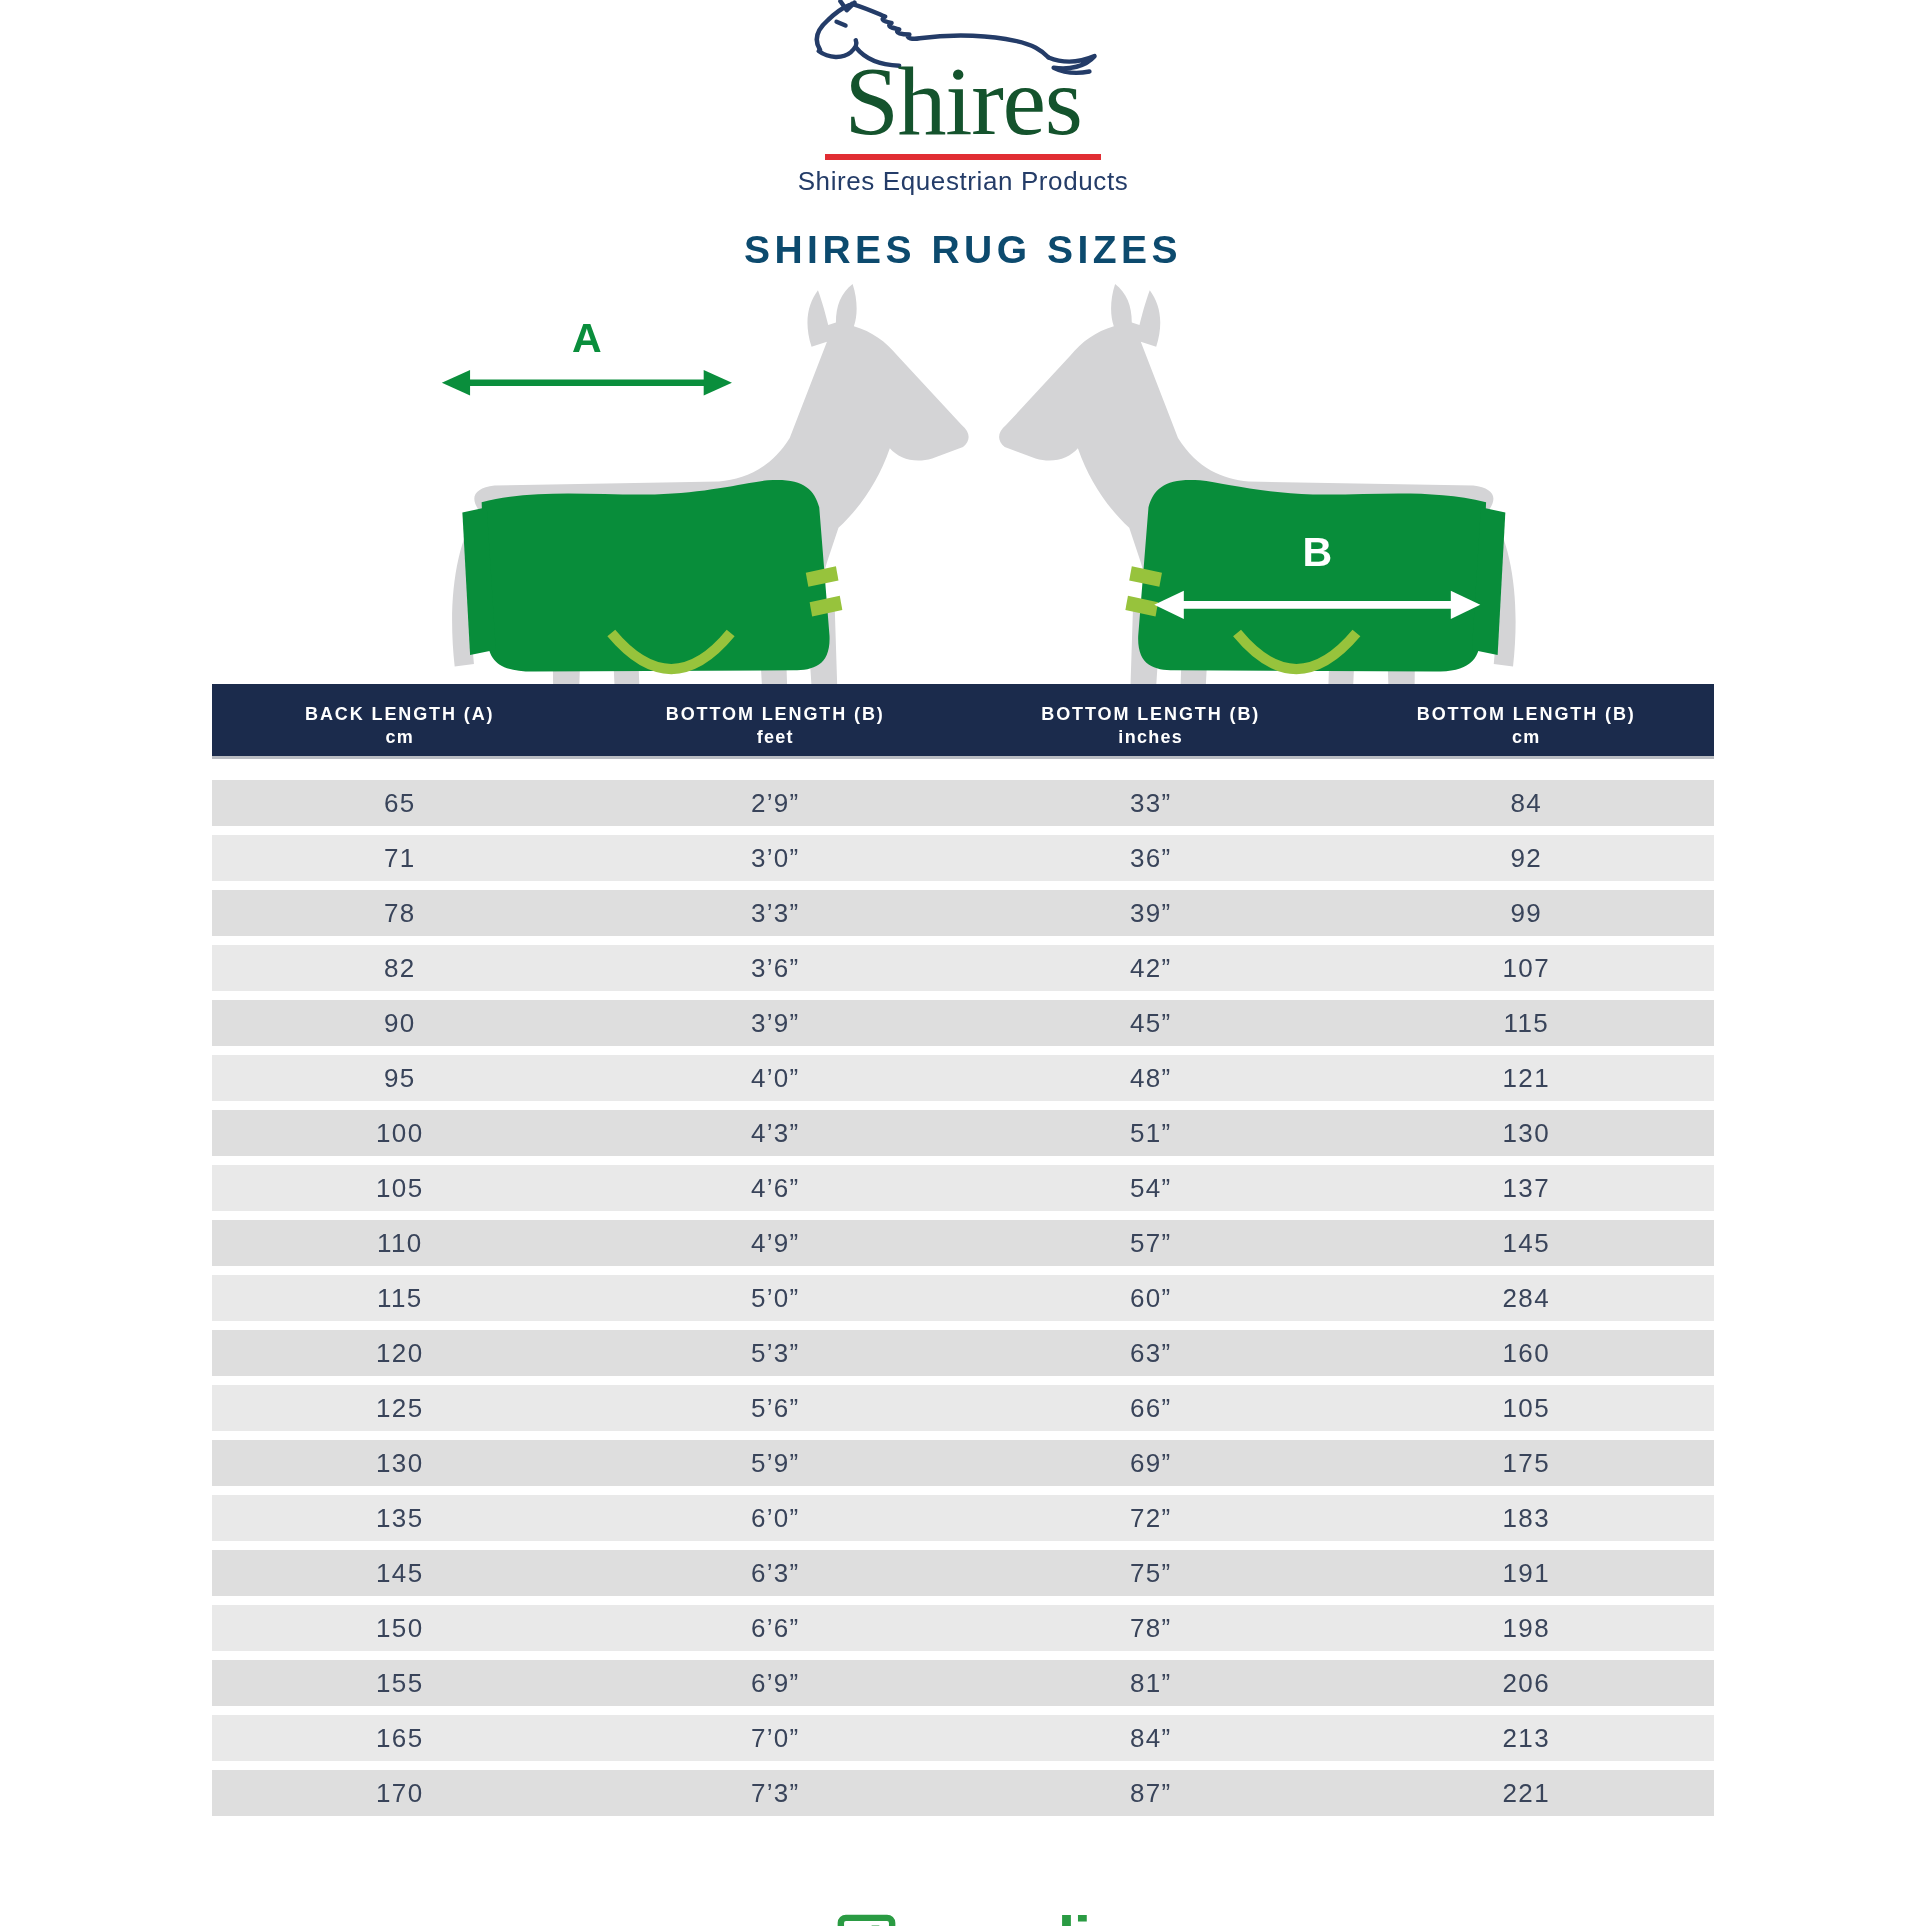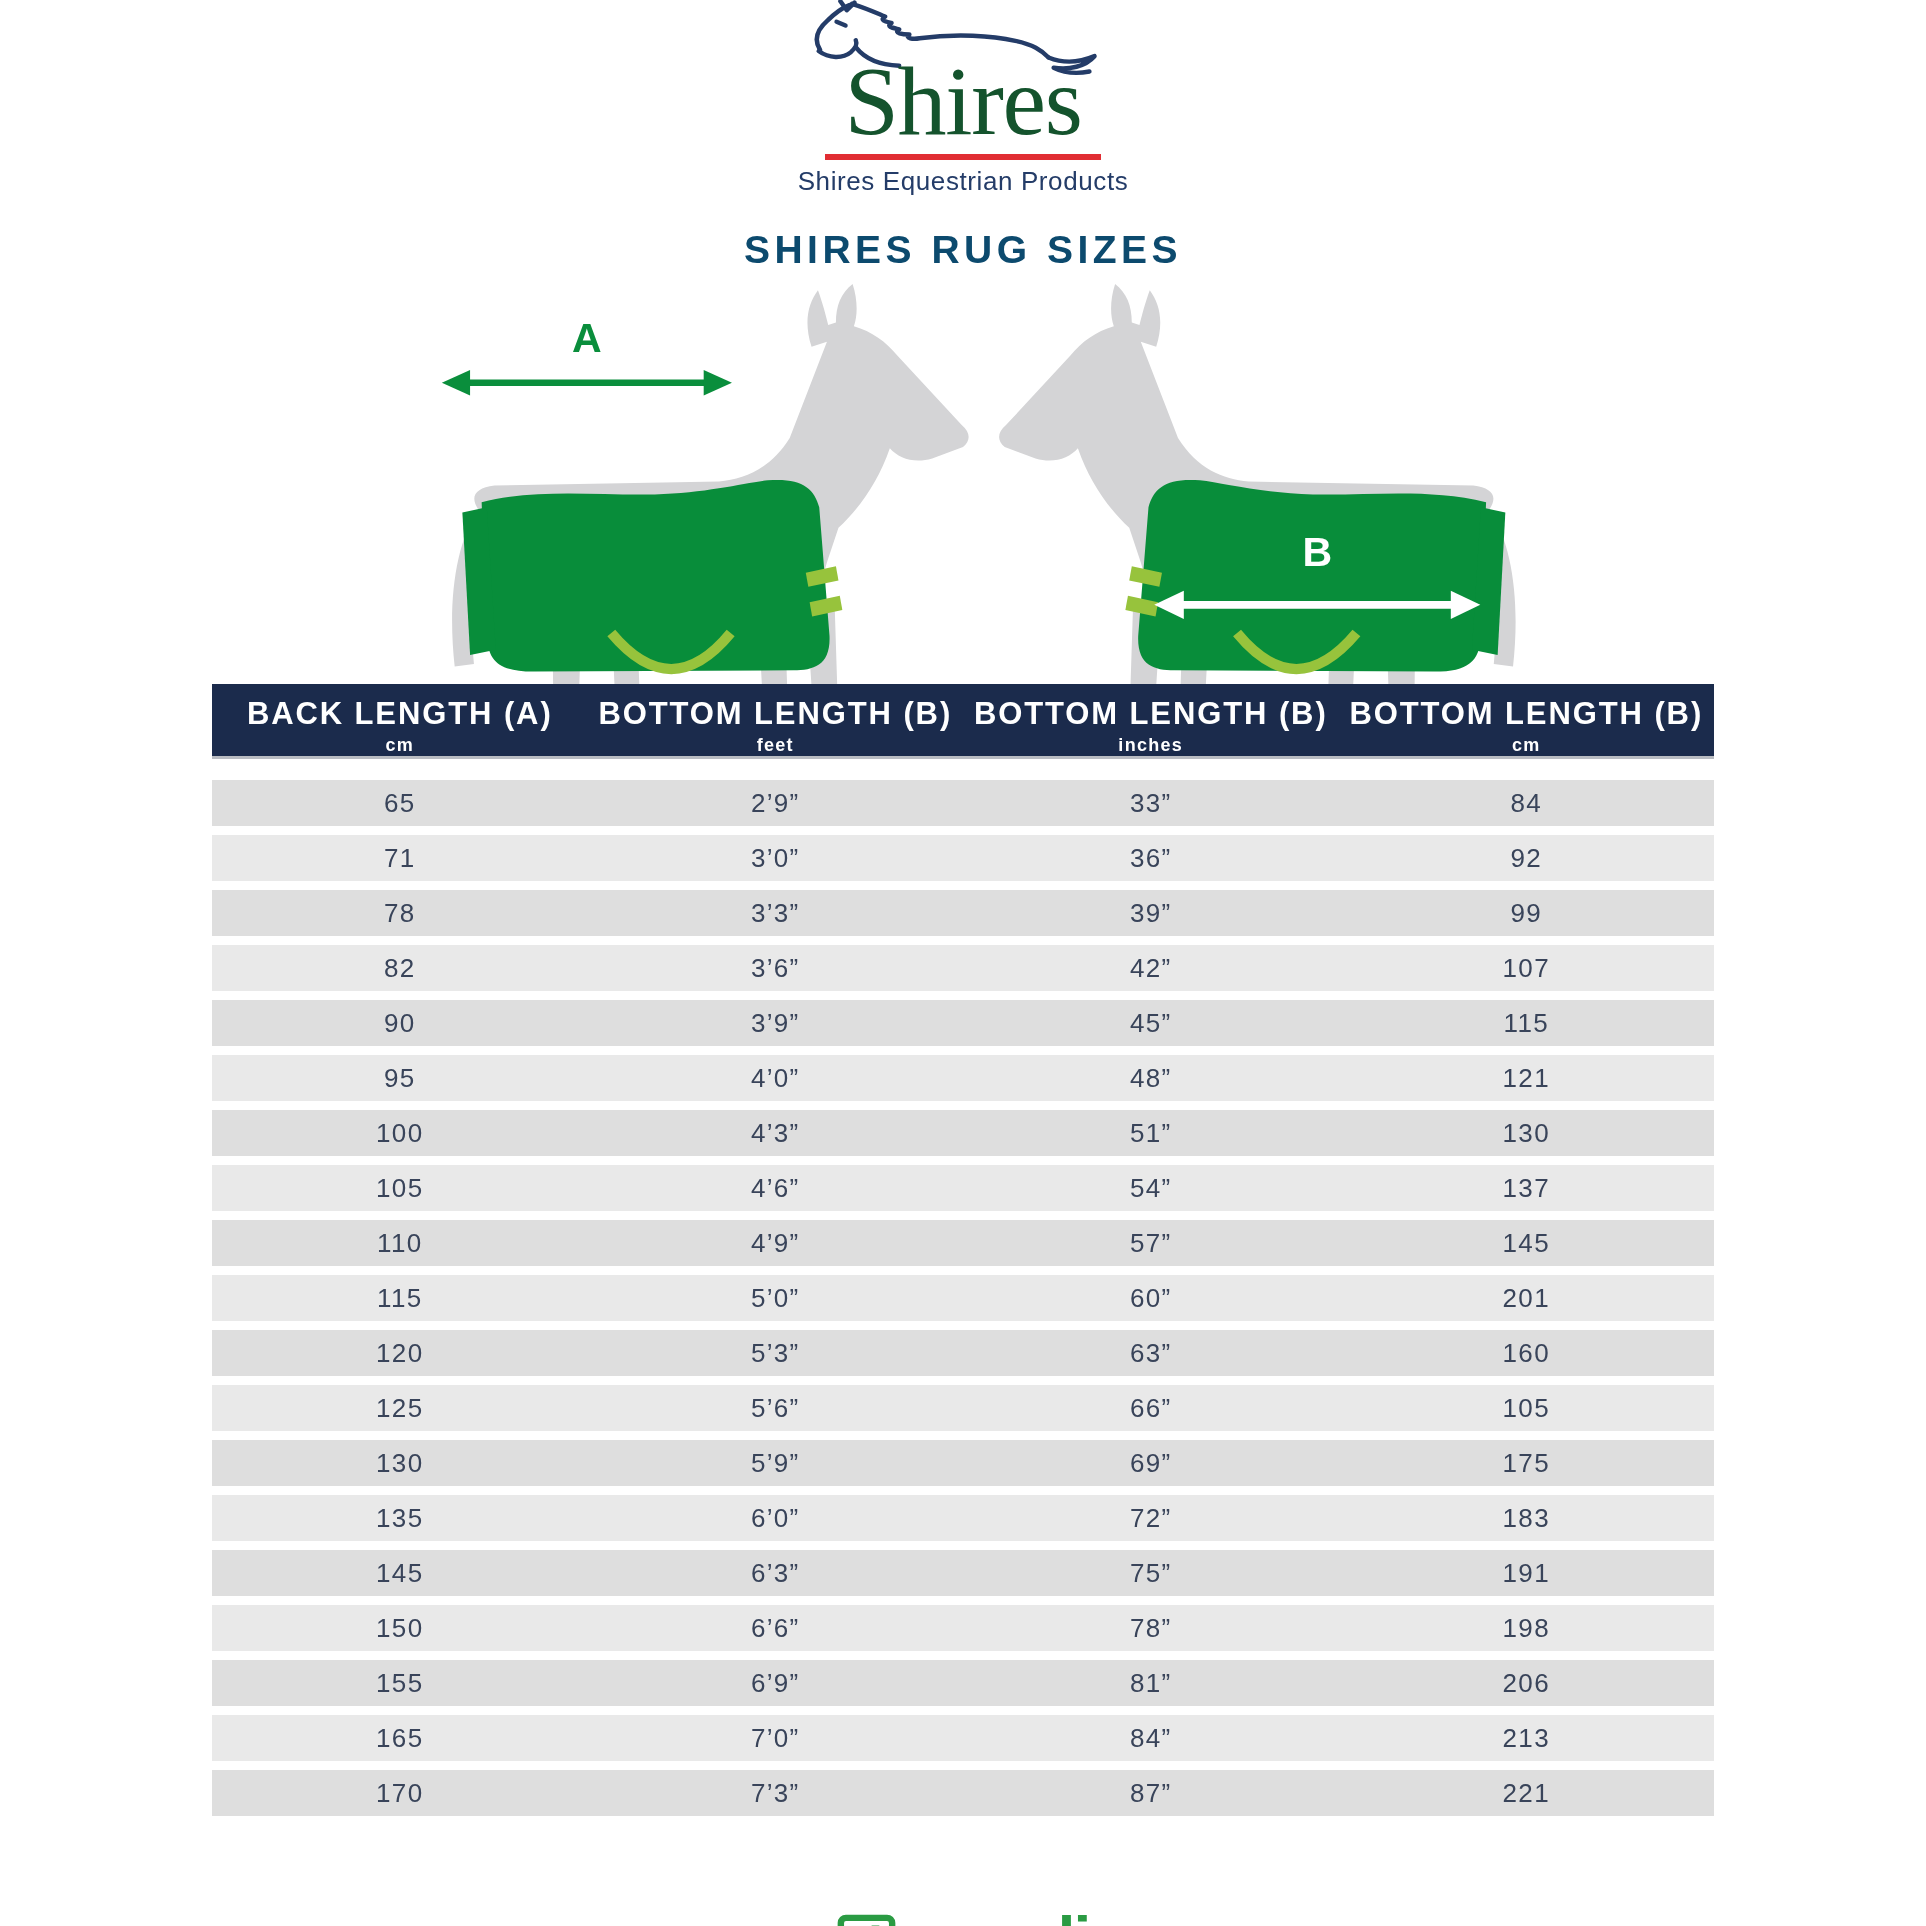--- a/index.html
+++ b/index.html
@@ -23,21 +23,21 @@
   }
   
   .diagram{position:absolute;left:257px;top:276px;}
   
   .size-table{position:absolute;left:212px;top:684px;width:1502px;}
   .thead{
     display:flex;align-items:center;background:#1b2b4c;height:72px;
     border-bottom:3.9px solid #b9bcc2;
   }
   .hcell{flex:1;text-align:center;color:#ffffff;}
-  .h-label{font-size:31px;font-weight:bold;letter-spacing:1.9px;margin-top:12px;}
+  .h-label{font-size:18px;font-weight:bold;letter-spacing:1.9px;margin-top:12px;}
   .h-unit{font-size:18px;font-weight:bold;letter-spacing:1.3px;margin-top:2.6px;}
   .tbody{margin-top:21px;}
   .trow{display:flex;align-items:center;height:46px;margin-bottom:9px;}
   .trow:nth-of-type(odd){background:#dedede;}
   .trow:nth-of-type(even){background:#e9e9e9;}
   .tcell{flex:1;text-align:center;font-size:26px;color:#39445a;letter-spacing:1.3px;}
   
   .footer{
     position:absolute;top:1908px;left:0;width:100%;
     display:flex;justify-content:center;align-items:center;gap:13px;
@@ -225,21 +225,21 @@
           <div class="tcell">110</div>
           <div class="tcell">4’9”</div>
           <div class="tcell">57”</div>
           <div class="tcell">145</div>
         </div>
 
         <div class="trow">
           <div class="tcell">115</div>
           <div class="tcell">5’0”</div>
           <div class="tcell">60”</div>
-          <div class="tcell">201</div>
+          <div class="tcell">284</div>
         </div>
 
         <div class="trow">
           <div class="tcell">120</div>
           <div class="tcell">5’3”</div>
           <div class="tcell">63”</div>
           <div class="tcell">160</div>
         </div>
 
         <div class="trow">

